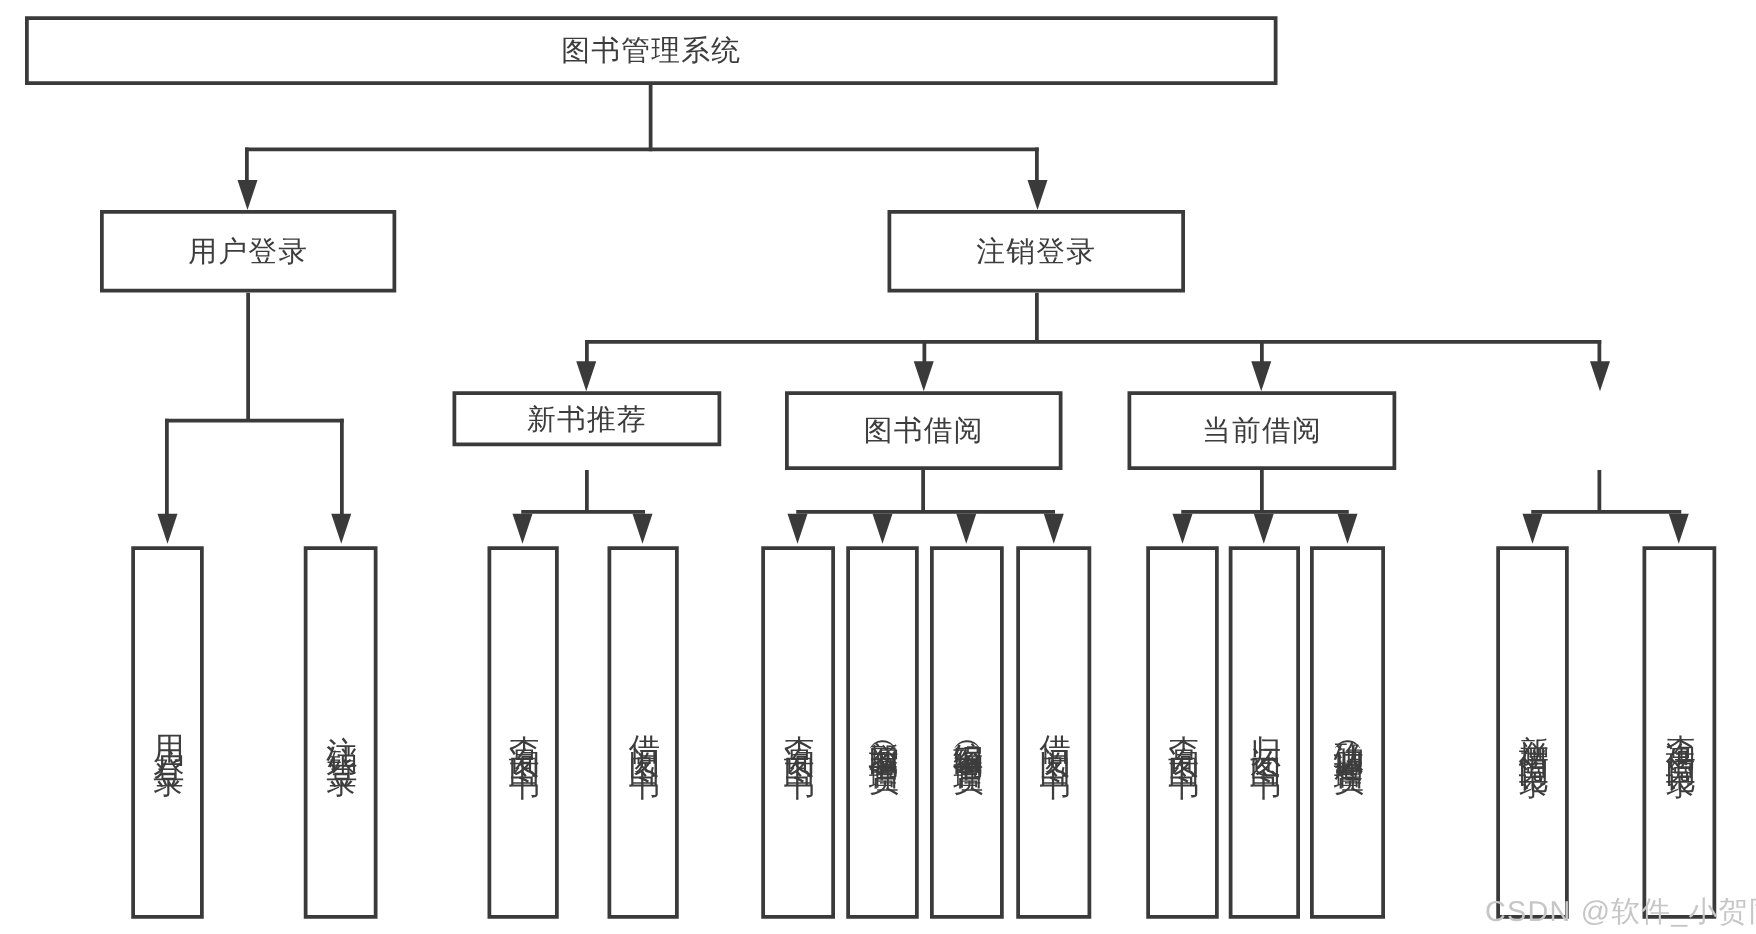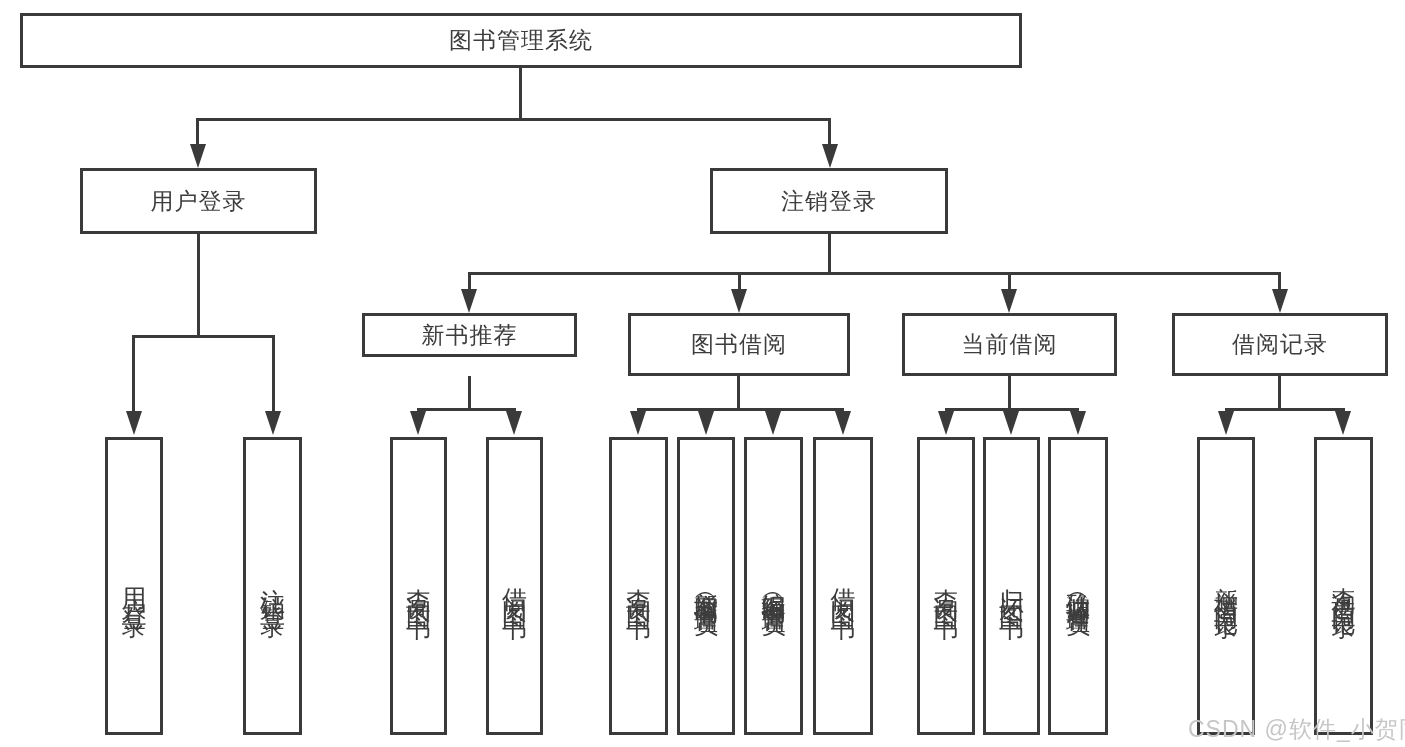--- a/index.html
+++ b/index.html
@@ -106,23 +106,20 @@
 
   <div class="box h" style="left:362px; top:313px; width:215px; height:44px;">
     <span>新书推荐</span>
   </div>
   <div class="box h" style="left:902px; top:313px; width:215px; height:63px;">
     <span>当前借阅</span>
   </div>
   <div class="box h" style="left:628px; top:313px; width:222px; height:63px;">
     <span>图书借阅</span>
   </div>
-  <div class="box h" style="left:1172px; top:313px; width:216px; height:63px;">
-    <span>借阅记录</span>
-  </div>
 
   <div class="line" style="left:468px; top:376px; width:3px; height:34px;"></div>
   <div class="line" style="left:417px; top:408px; width:99px; height:3px;"></div>
   <div class="arrow" style="left:410px; top:411px;"></div>
   <div class="arrow" style="left:506px; top:411px;"></div>
 
   <div class="line" style="left:737px; top:376px; width:3px; height:34px;"></div>
   <div class="line" style="left:637px; top:408px; width:207px; height:3px;"></div>
   <div class="arrow" style="left:630px; top:411px;"></div>
   <div class="arrow" style="left:698px; top:411px;"></div>

